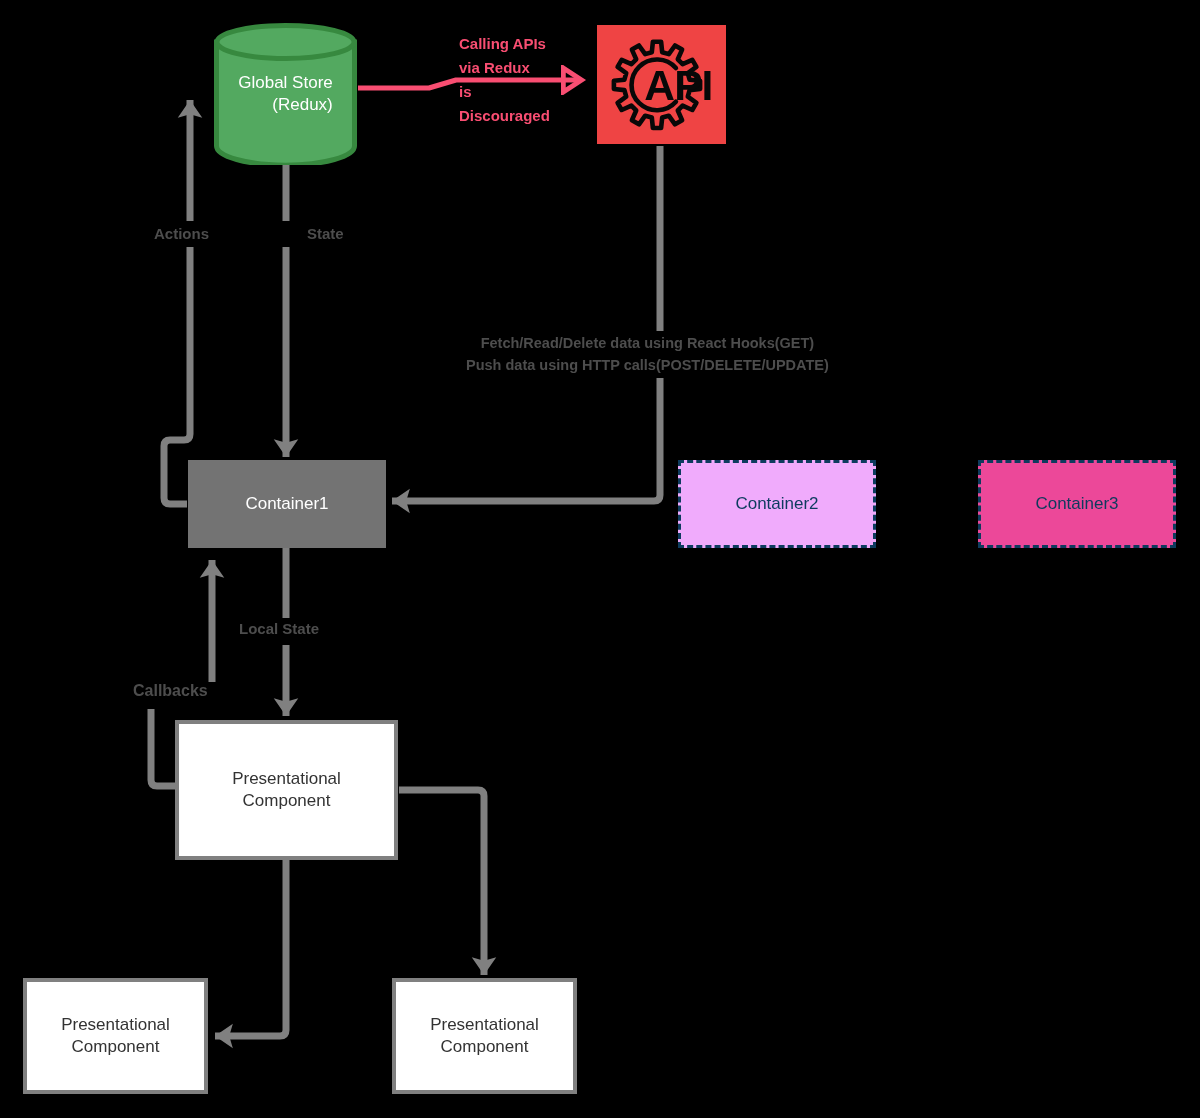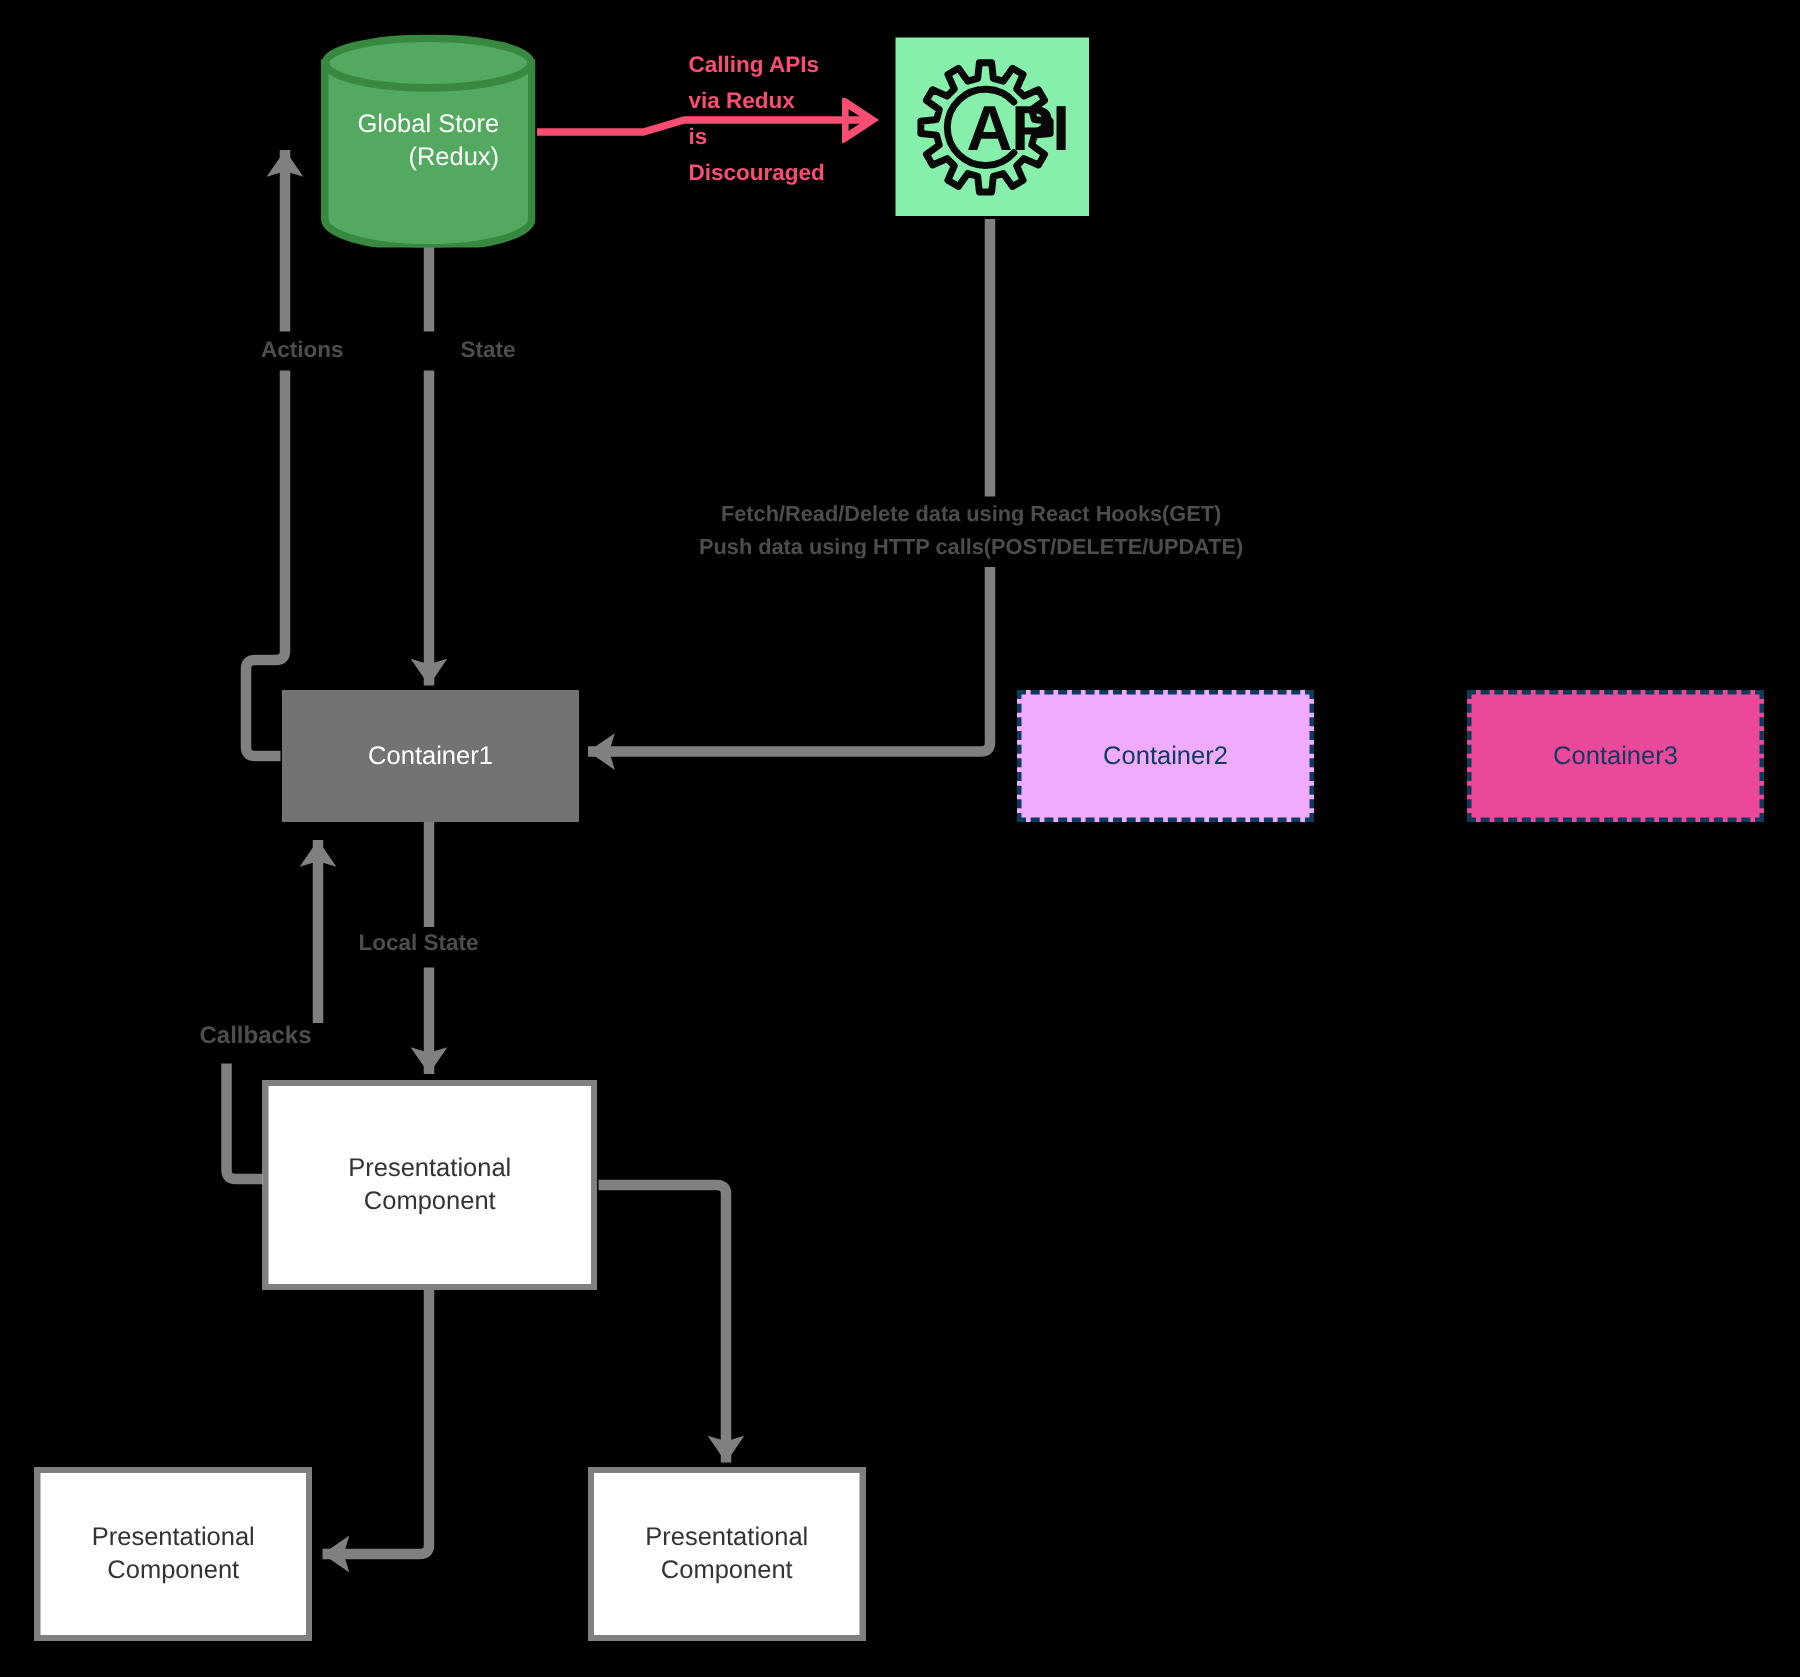--- a/index.html
+++ b/index.html
@@ -58,21 +58,21 @@
     <svg width="143" height="142" viewBox="0 0 143 142" style="position:absolute;left:0;top:0;">
       <path d="M2.5,19 L2.5,123 A 68.5 19 0 0 0 140.5,123 L140.5,19 Z" fill="#53a960" stroke="#37893f" stroke-width="5"></path>
       <ellipse cx="71.5" cy="19" rx="68.5" ry="16.5" fill="#53a960" stroke="#37893f" stroke-width="5"></ellipse>
     </svg>
     <div style="position:relative;color:#ffffff;font-size:17px;">
       <div>Global Store</div>
       <div>(Redux)</div>
     </div>
   </div>
 
-  <div class="node" style="left:597px;top:25px;width:129px;height:119px;background:#86efac;">
+  <div class="node" style="left:597px;top:25px;width:129px;height:119px;background:#ef4444;">
     <svg width="129" height="119" viewBox="0 0 129 119" style="position:absolute;left:0;top:0;">
       <g transform="translate(60,59.9)">
         <path fill="none" stroke="#080808" stroke-width="4.6" stroke-linejoin="round" stroke-linecap="round" d="M-4.1,-43.1L4.1,-43.1L5.2,-32.6L11.8,-30.8L18.0,-39.4L25.1,-35.3L20.8,-25.6L25.6,-20.8L35.3,-25.1L39.4,-18.0L30.8,-11.8L32.6,-5.2L43.1,-4.1L43.1,4.1L32.6,5.2L30.8,11.8L39.4,18.0L35.3,25.1L25.6,20.8L20.8,25.6L25.1,35.3L18.0,39.4L11.8,30.8L5.2,32.6L4.1,43.1L-4.1,43.1L-5.2,32.6L-11.8,30.8L-18.0,39.4L-25.1,35.3L-20.8,25.6L-25.6,20.8L-35.3,25.1L-39.4,18.0L-30.8,11.8L-32.6,5.2L-43.1,4.1L-43.1,-4.1L-32.6,-5.2L-30.8,-11.8L-39.4,-18.0L-35.3,-25.1L-25.6,-20.8L-20.8,-25.6L-25.1,-35.3L-18.0,-39.4L-11.8,-30.8L-5.2,-32.6Z"></path>
         <path fill="none" stroke="#080808" stroke-width="4.6" stroke-linecap="round" d="M18.9,-16.9 A25.4 25.4 0 1 0 18.9,16.9"></path>
       </g>
       <text x="115.5" y="74.8" text-anchor="end" font-family="'Liberation Sans',sans-serif" font-size="42.5" font-weight="bold" letter-spacing="-0.9" fill="#080808">API</text>
     </svg>
   </div>
 
   <div class="node" style="left:188px;top:460px;width:198px;height:88px;background:#737373;color:#ffffff;font-size:17px;">
@@ -100,21 +100,21 @@
     <div>Presentational</div>
     <div>Component</div>
   </div>
 
   <div class="node" style="left:392px;top:978px;width:185px;height:116px;background:#ffffff;color:#333333;font-size:17px;
               border:4px solid #808080;">
     <div>Presentational</div>
     <div>Component</div>
   </div>
 
-  <div class="elabel" style="left:174px;top:225px;font-size:15px;">Actions</div>
+  <div class="elabel" style="left:154px;top:225px;font-size:15px;">Actions</div>
   <div class="elabel" style="left:265px;top:225px;font-size:15px;margin-left:42px;">State</div>
   <div class="elabel" style="left:239px;top:620px;font-size:15px;">Local State</div>
   <div class="elabel" style="left:133px;top:682px;font-size:16px;">Callbacks</div>
 
   <div class="elabel" style="left:466px;top:332px;font-size:14.5px;line-height:1.55;text-align:center;">
     <div>Fetch/Read/Delete data using React Hooks(GET)</div>
     <div>Push data using HTTP calls(POST/DELETE/UPDATE)</div>
   </div>
 
   <div class="elabel" style="left:459px;top:32px;width:110px;font-size:15px;color:#f94e72;line-height:1.6;background:transparent;">

